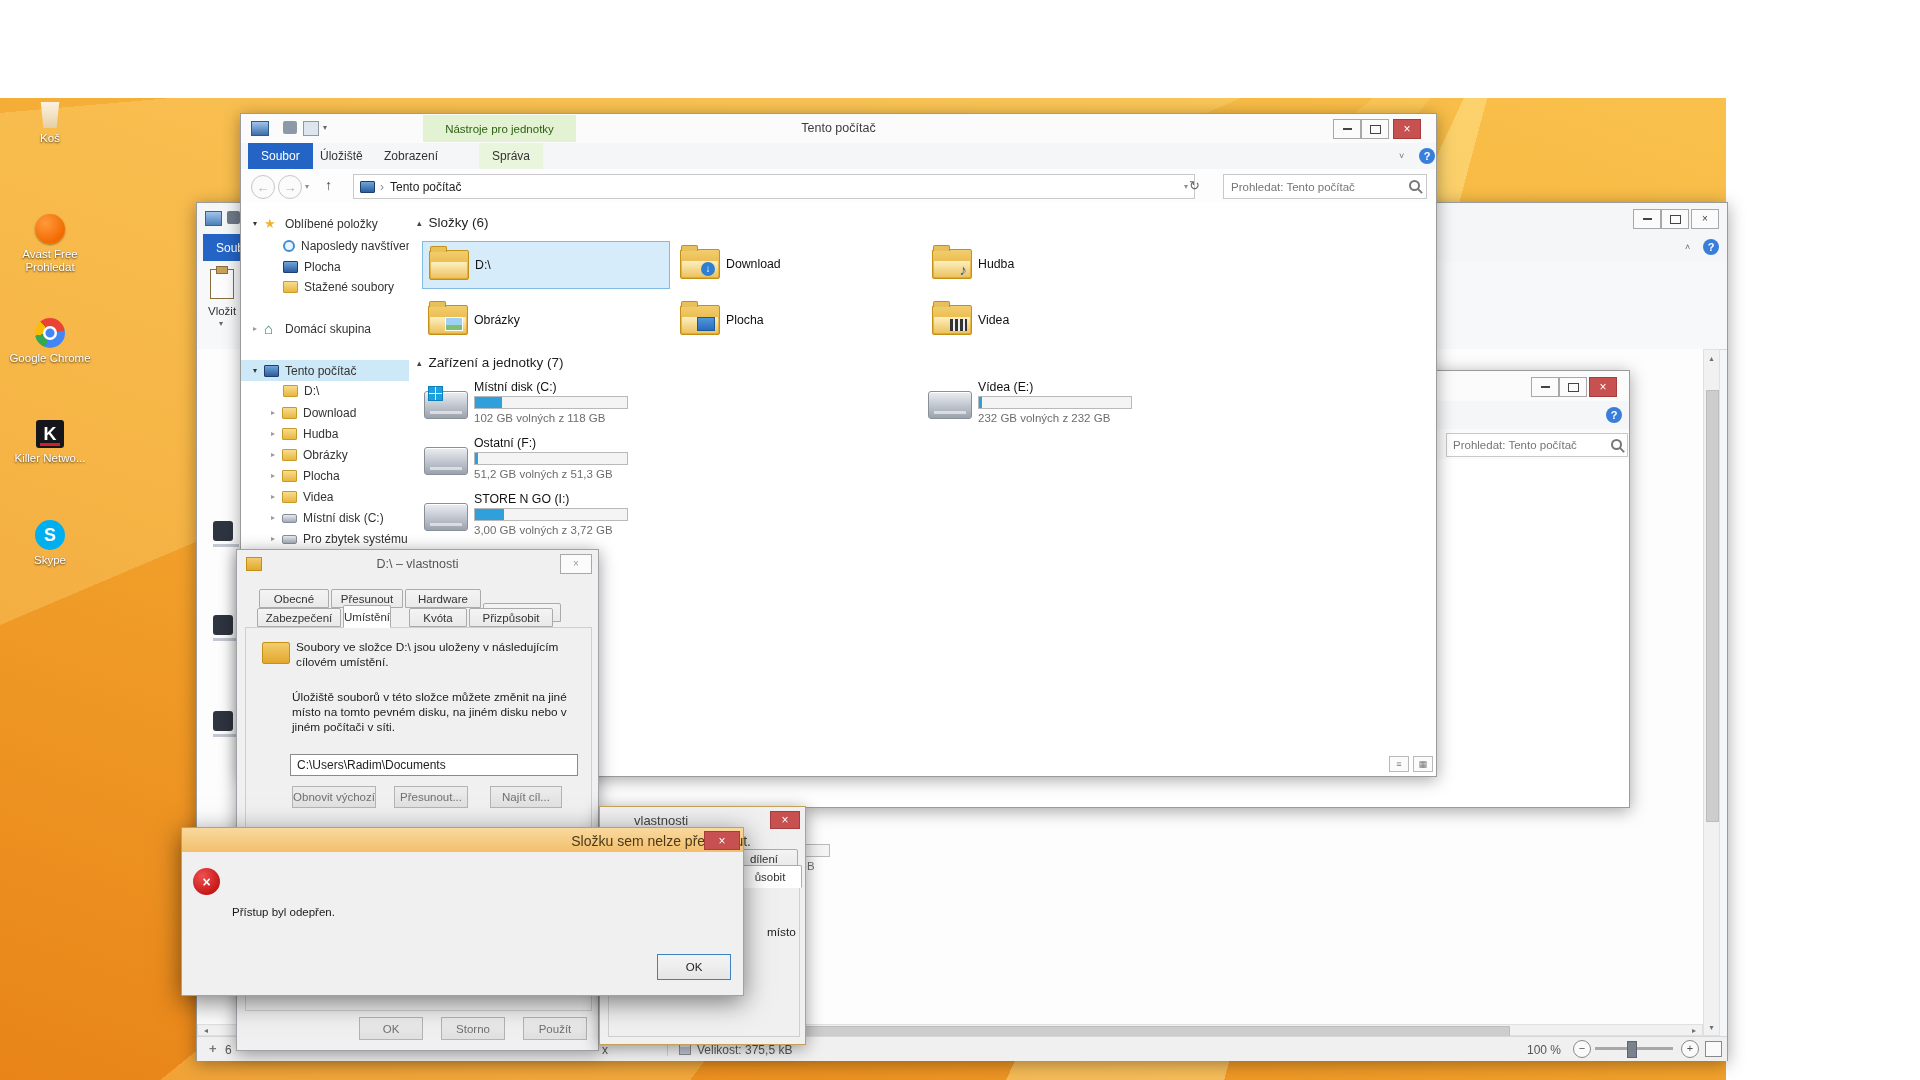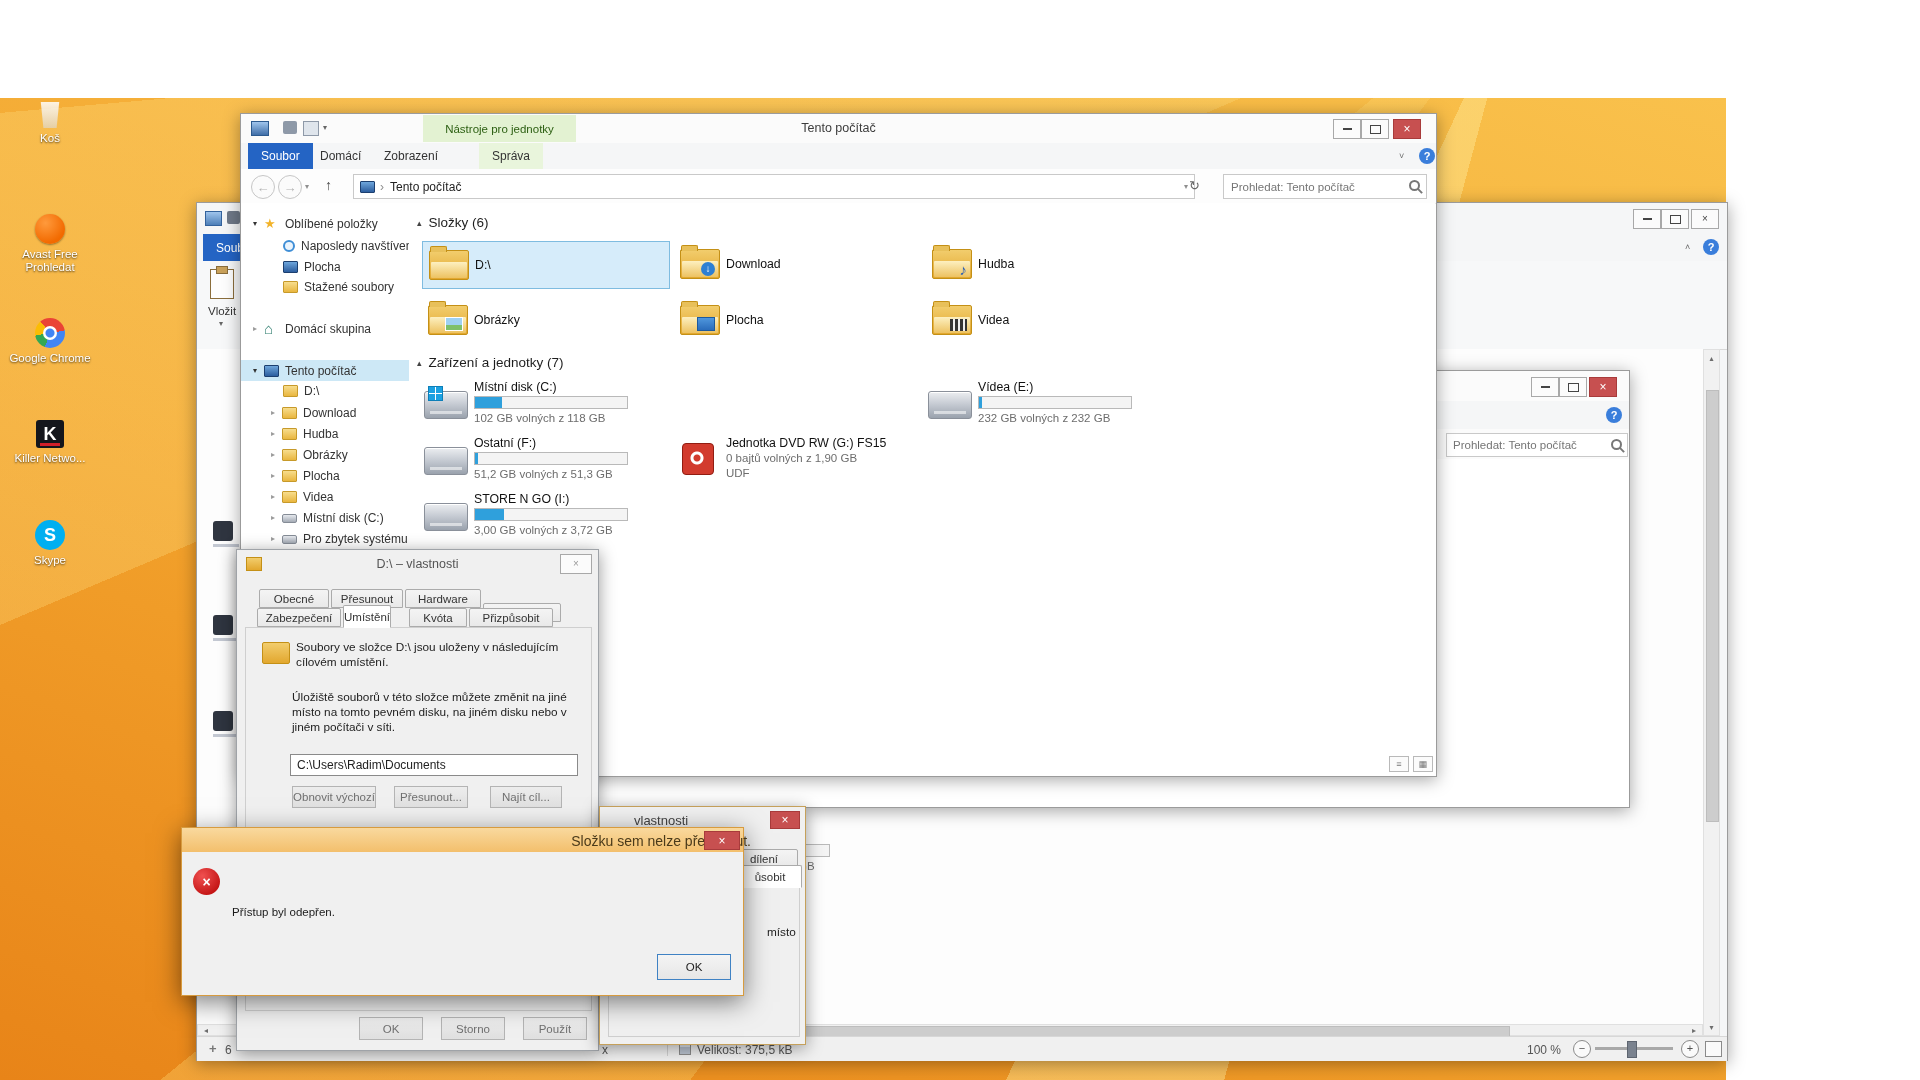--- a/index.html
+++ b/index.html
@@ -273,21 +273,21 @@
           <span class="glyph-max"></span>
         </div>
       <div class="r capbtn close" style="left:1152px;top:5px">×</div>
     </div>
 
     <div class="r" style="left:0;top:29px;width:100%;height:26px;background:#f5f6f7;border-bottom:1px solid #e3e3e3">
       <div class="r rtab file" style="left:7px;top:0">
           <span>Soubor</span>
         </div>
       <div class="r rtab" style="left:66px;top:0">
-          <span>Domácí</span>
+          <span>Úložiště</span>
         </div>
       <div class="r rtab" style="left:130px;top:0">
           <span>Zobrazení</span>
         </div>
       <div class="r rtab mgmt" style="left:238px;top:0">
           <span>Správa</span>
         </div>
       <div class="r" style="left:1158px;top:8px;color:#6b6b6b;font-size:9px">˅</div>
       <div class="r help" style="left:1178px;top:5px">?</div>
     </div>
@@ -443,26 +443,20 @@
         <span class="dfree">232 GB volných z 232 GB</span>
       </div>
       <div class="dtile" style="left:13px;top:232px">
         <span class="drv"></span>
         <span class="dname">Ostatní (F:)</span>
         <span class="bar">
             <i style="width: 2%;"></i>
           </span>
         <span class="dfree">51,2 GB volných z 51,3 GB</span>
       </div>
-      <div class="dtile" style="left:265px;top:232px">
-        <span class="disc-red"></span>
-        <span class="dname">Jednotka DVD RW (G:) FS15</span>
-        <span class="dline2">0 bajtů volných z 1,90 GB</span>
-        <span class="dline3">UDF</span>
-      </div>
       <div class="dtile" style="left:13px;top:288px">
         <span class="drv"></span>
         <span class="dname">STORE N GO (I:)</span>
         <span class="bar">
             <i style="width: 19%;"></i>
           </span>
         <span class="dfree">3,00 GB volných z 3,72 GB</span>
       </div>
 
       <div class="r viewtgl" style="left:980px;top:553px">≡</div>

